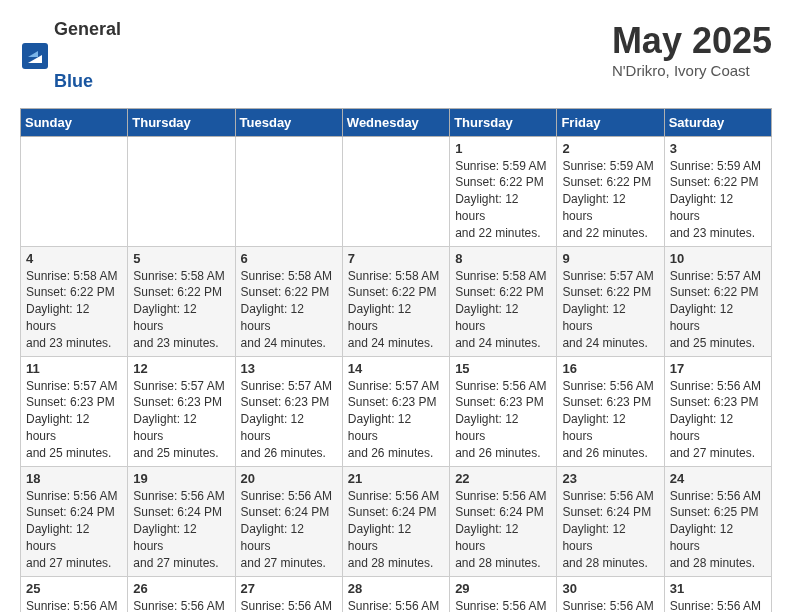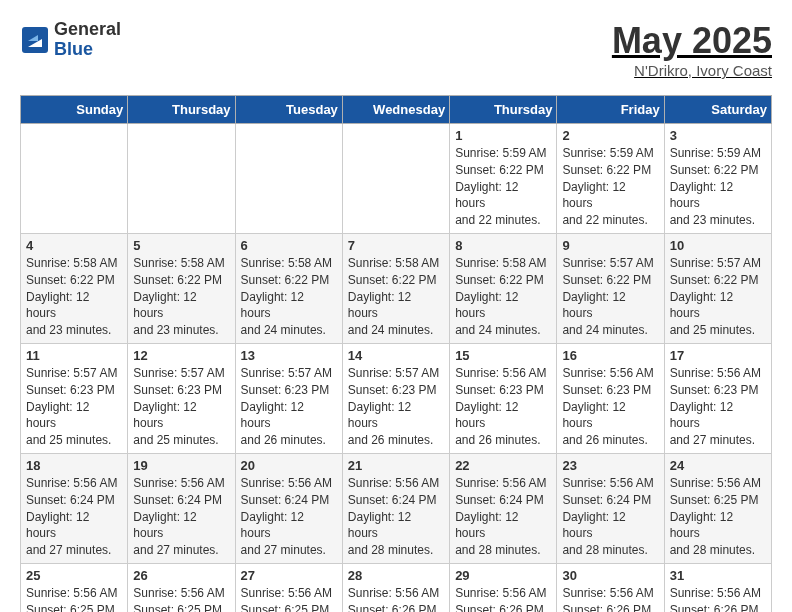--- a/index.html
+++ b/index.html
@@ -17,39 +17,39 @@
       margin-bottom: 16px;
     }
     .logo {
       display: flex;
       align-items: center;
     }
     .logo-text {
       display: flex;
       flex-direction: column;
       line-height: 1.1;
+      gap: 32px;
     }
     .logo-general {
       font-size: 18px;
       font-weight: bold;
       color: #333;
     }
     .logo-blue {
       font-size: 18px;
       font-weight: bold;
       color: #1a56a0;
     }
     .logo-icon {
       width: 30px;
       height: 30px;
       margin-right: 4px;
     }
     .title-block {
-      text-align: right;
-      text-decoration: underline;
+      text-align: left;
     }
     .month-title {
       font-size: 36px;
       font-weight: bold;
       color: #333;
     }
     .location {
       font-size: 15px;
       color: #555;
     }
@@ -57,21 +57,21 @@
       width: 100%;
       border-collapse: collapse;
       table-layout: fixed;
     }
     thead tr th {
       background-color: #1a56a0;
       color: #fff;
       font-size: 13px;
       font-weight: bold;
       padding: 6px 4px;
-      text-align: right;
+      text-align: left;
       border: 1px solid #b0b0b0;
     }
     tbody tr td {
       vertical-align: top;
       border: 1px solid #ccc;
       padding: 4px 5px;
       font-size: 10.5px;
       color: #333;
       min-height: 80px;
       height: 90px;

